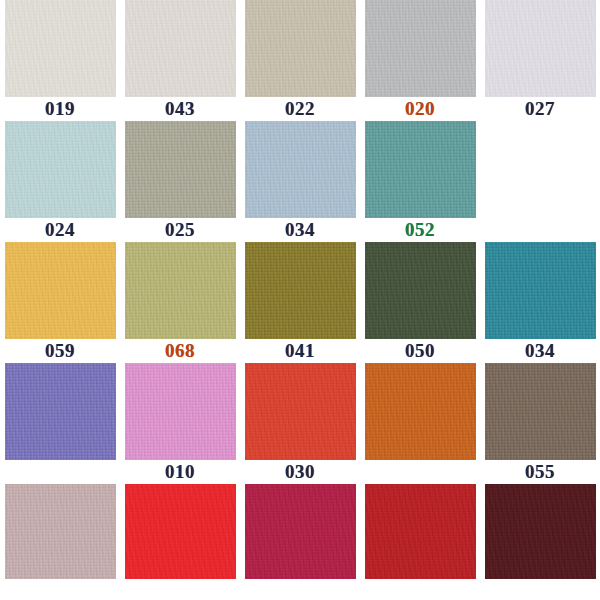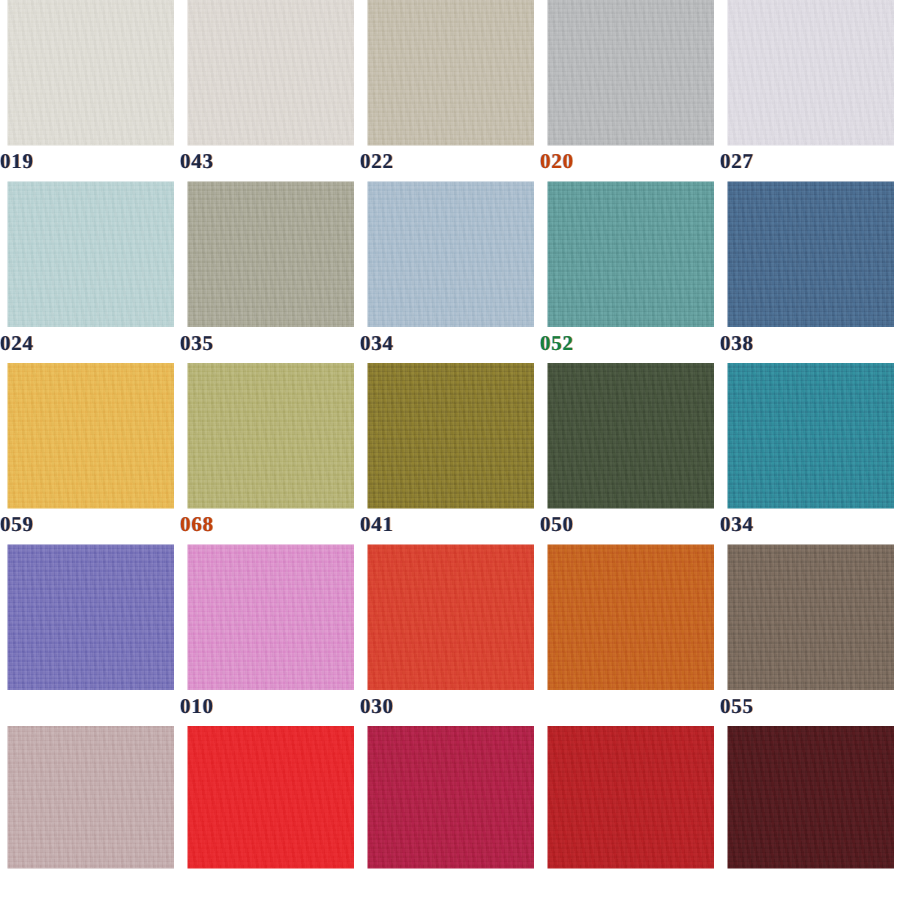--- a/index.html
+++ b/index.html
@@ -86,25 +86,25 @@
         rgba(0,0,0,0.025) 2px,
         rgba(255,255,255,0.03) 2px,
         rgba(255,255,255,0.03) 5px);
     pointer-events: none;
     opacity: 0.7;
   }
 
   .swatch-label {
     height: 24px;
     line-height: 24px;
-    font-size: 14px;
+    font-size: 19px;
     font-weight: 700;
     letter-spacing: 0.5px;
     color: #1d2744;
-    text-align: left;
+    text-align: center;
     width: 100%;
     font-family: "Liberation Serif", "DejaVu Serif", serif;
     text-shadow: 0.5px 0 rgba(180,90,20,0.55), -0.5px 0 rgba(90,120,190,0.45);
     user-select: none;
   }
 
   
   .swatch-row.last-row .swatch-chip {
     height: 95px;
   }
@@ -137,34 +137,30 @@
     </div>
   </div>
 
   <div class="swatch-row">
     <div class="swatch-cell">
       <div class="swatch-chip" style="background-color: rgb(184, 210, 211);"></div>
       <div class="swatch-label" style="color: rgb(29, 39, 68);">024</div>
     </div>
     <div class="swatch-cell">
       <div class="swatch-chip" style="background-color: rgb(167, 166, 148);"></div>
-      <div class="swatch-label" style="color: rgb(29, 39, 68);">035</div>
+      <div class="swatch-label" style="color: rgb(29, 39, 68);">025</div>
     </div>
     <div class="swatch-cell">
       <div class="swatch-chip" style="background-color: rgb(168, 188, 205);"></div>
       <div class="swatch-label" style="color: rgb(29, 39, 68);">034</div>
     </div>
     <div class="swatch-cell">
       <div class="swatch-chip" style="background-color: rgb(95, 154, 153);"></div>
       <div class="swatch-label" style="color: #15803d;">052</div>
     </div>
-    <div class="swatch-cell">
-      <div class="swatch-chip" style="background-color: rgb(70, 103, 138);"></div>
-      <div class="swatch-label" style="color: rgb(29, 39, 68);">038</div>
-    </div>
   </div>
 
   <div class="swatch-row">
     <div class="swatch-cell">
       <div class="swatch-chip" style="background-color: rgb(232, 183, 81);"></div>
       <div class="swatch-label" style="color: rgb(29, 39, 68);">059</div>
     </div>
     <div class="swatch-cell">
       <div class="swatch-chip" style="background-color: rgb(180, 177, 114);"></div>
       <div class="swatch-label" style="color: #c2410c;">068</div>

